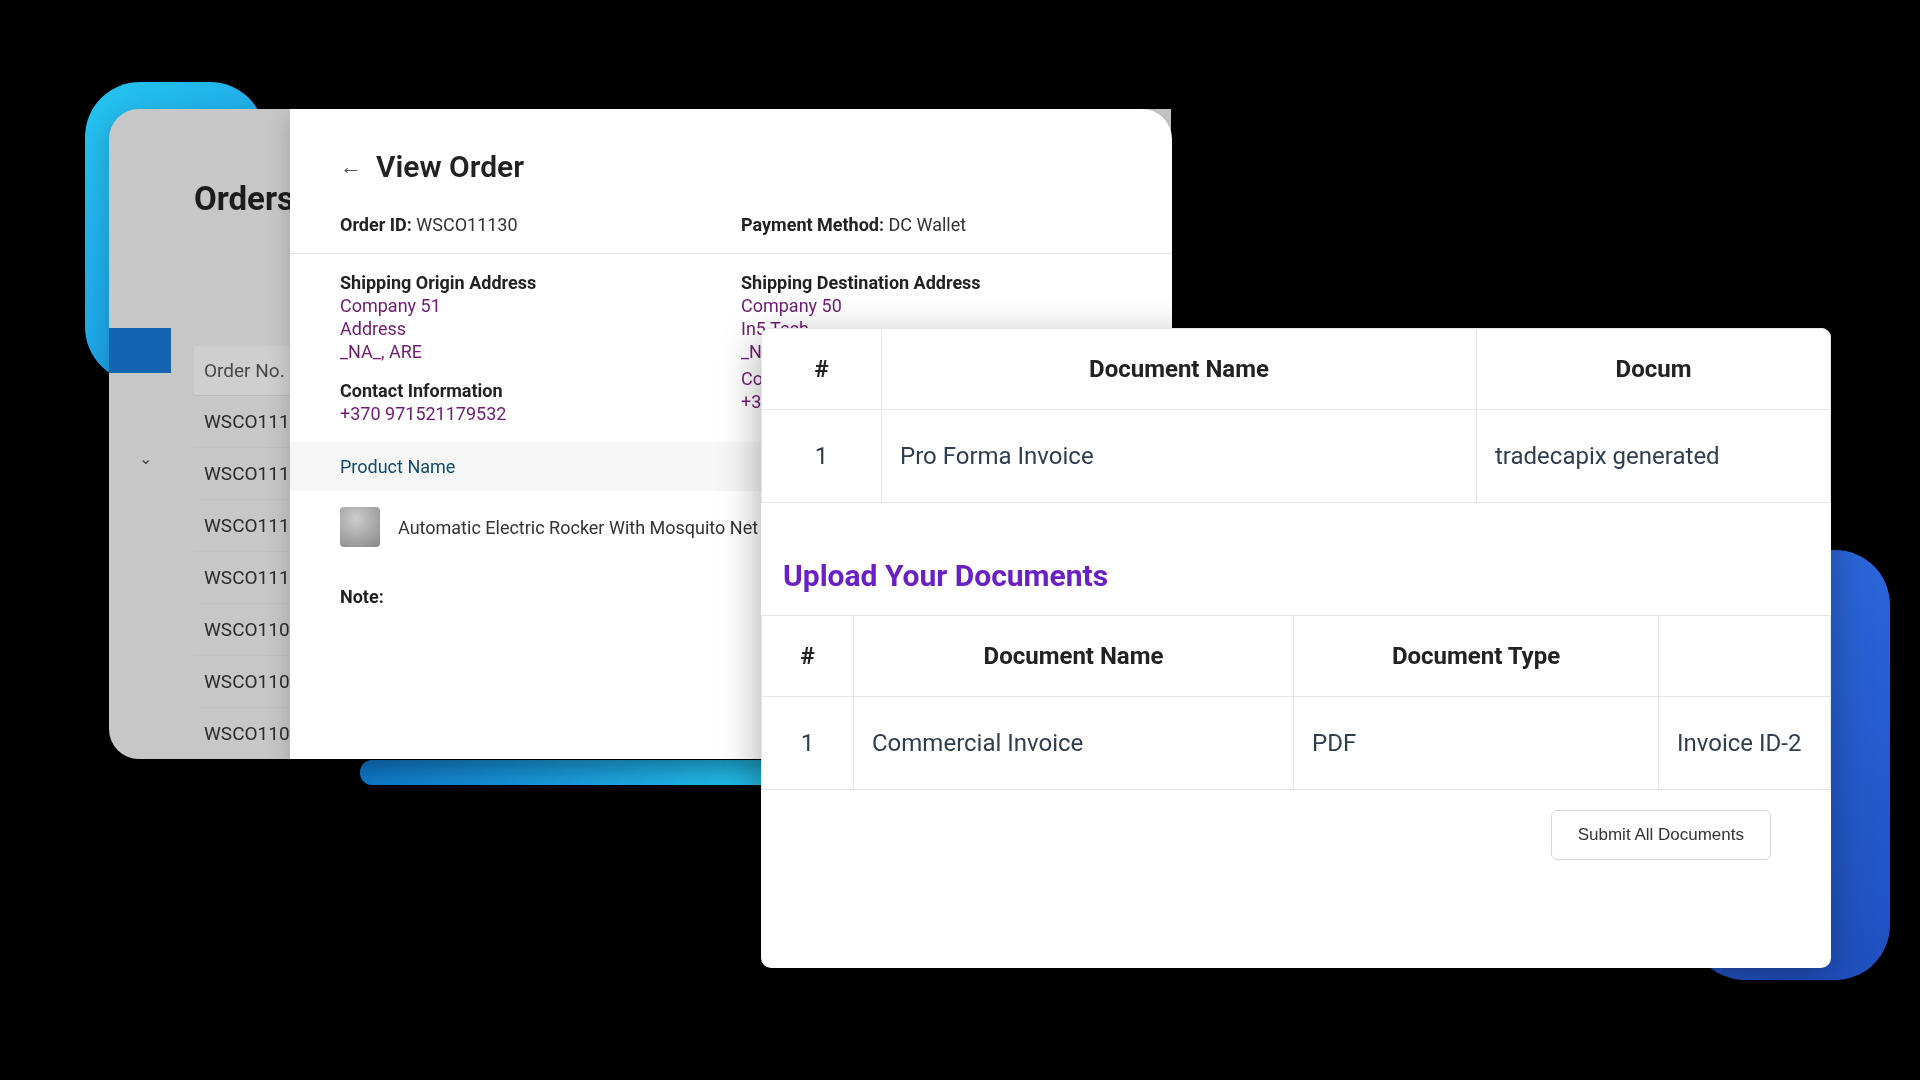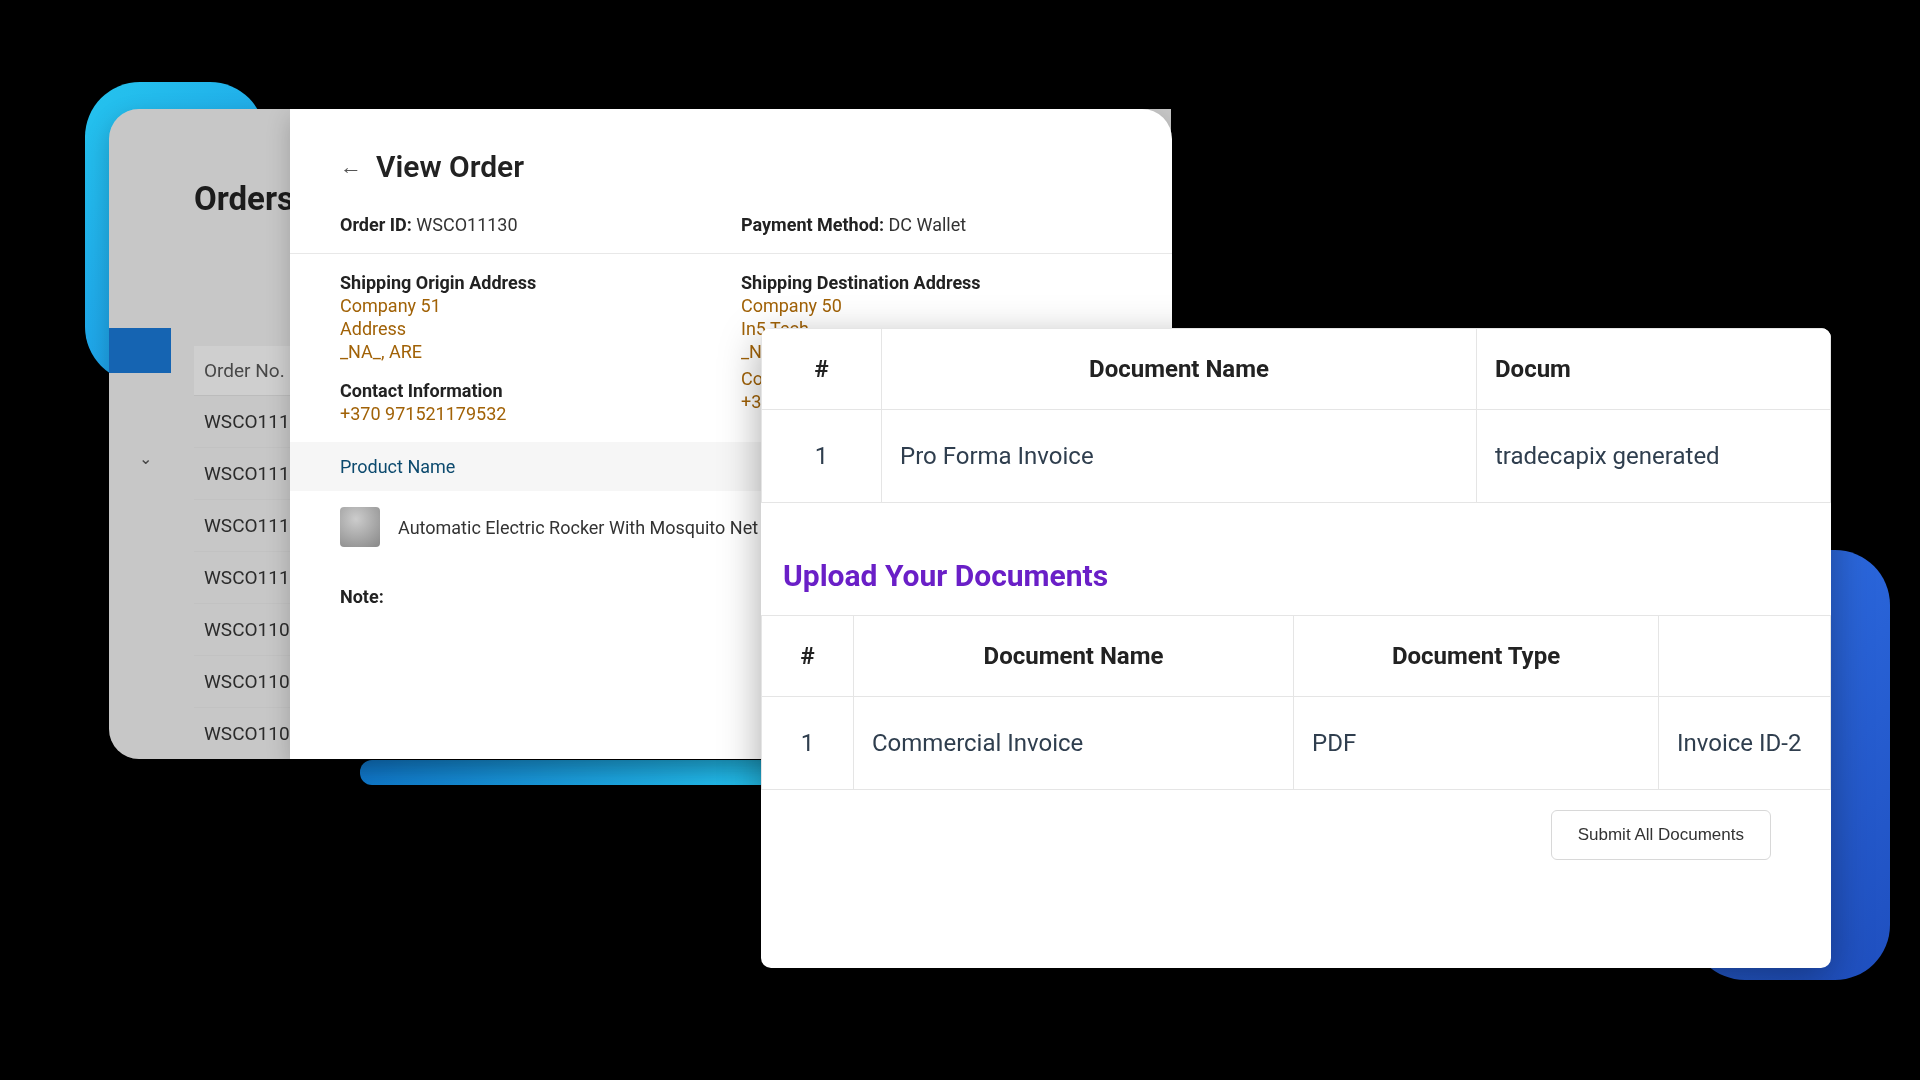--- a/index.html
+++ b/index.html
@@ -132,21 +132,21 @@
     color: #222;
   }
   .vo-row {
     display: flex;
     gap: 20px;
     font-size: 18px;
     color: #333;
   }
   .vo-col { flex: 1; }
   .vo-label { font-weight: 700; color: #222; }
-  .vo-text { color: #a16207; margin-top: 2px; }
+  .vo-text { color: #701a75; margin-top: 2px; }
   .vo-divider {
     border: none;
     border-top: 1px solid #e8e8e8;
     margin: 18px -50px;
   }
   .product-header {
     background: #f6f6f6;
     margin: 18px -50px 0 -50px;
     padding: 14px 50px;
     font-size: 18px;
@@ -309,21 +309,21 @@
   <table class="docs-table">
     <colgroup>
         <col style="width:120px">
         <col style="width:595px">
         <col>
       </colgroup>
     <thead>
       <tr>
         <th>#</th>
         <th>Document Name</th>
-        <th style="text-align:left;">Docum</th>
+        <th style="text-align:center;">Docum</th>
       </tr>
     </thead>
     <tbody>
       <tr>
         <td class="center">1</td>
         <td>Pro Forma Invoice</td>
         <td>tradecapix generated</td>
       </tr>
     </tbody>
   </table>

